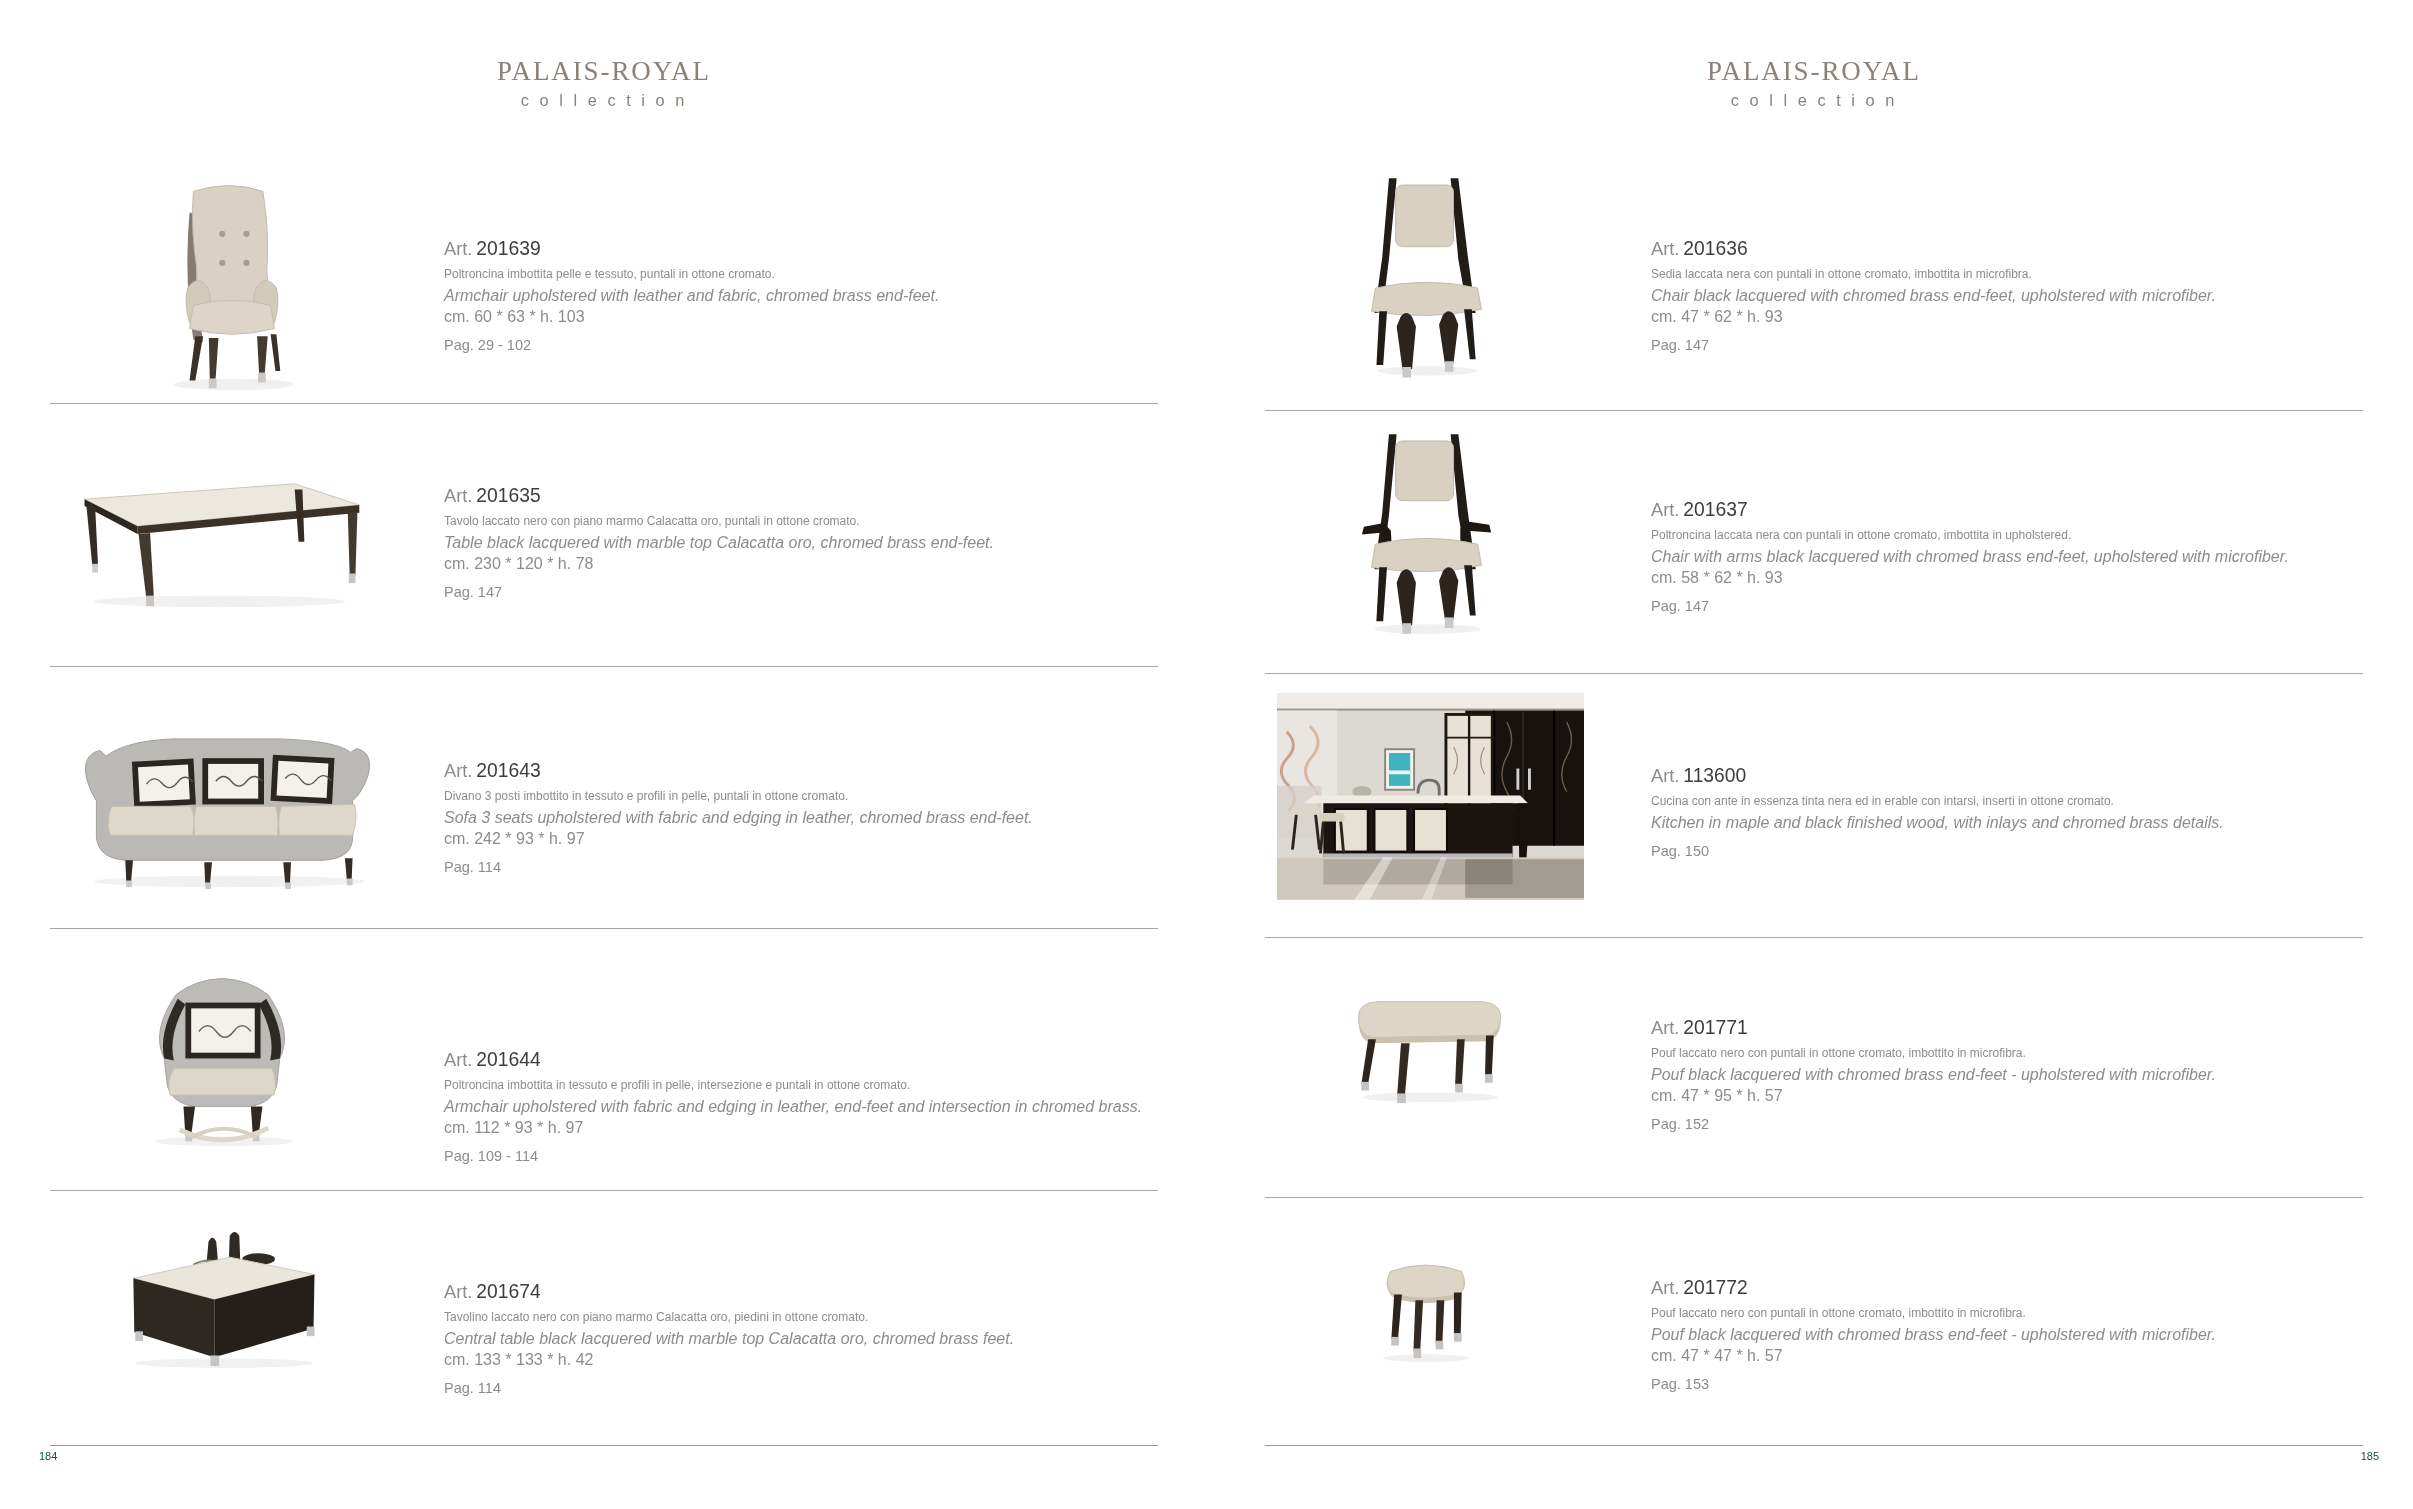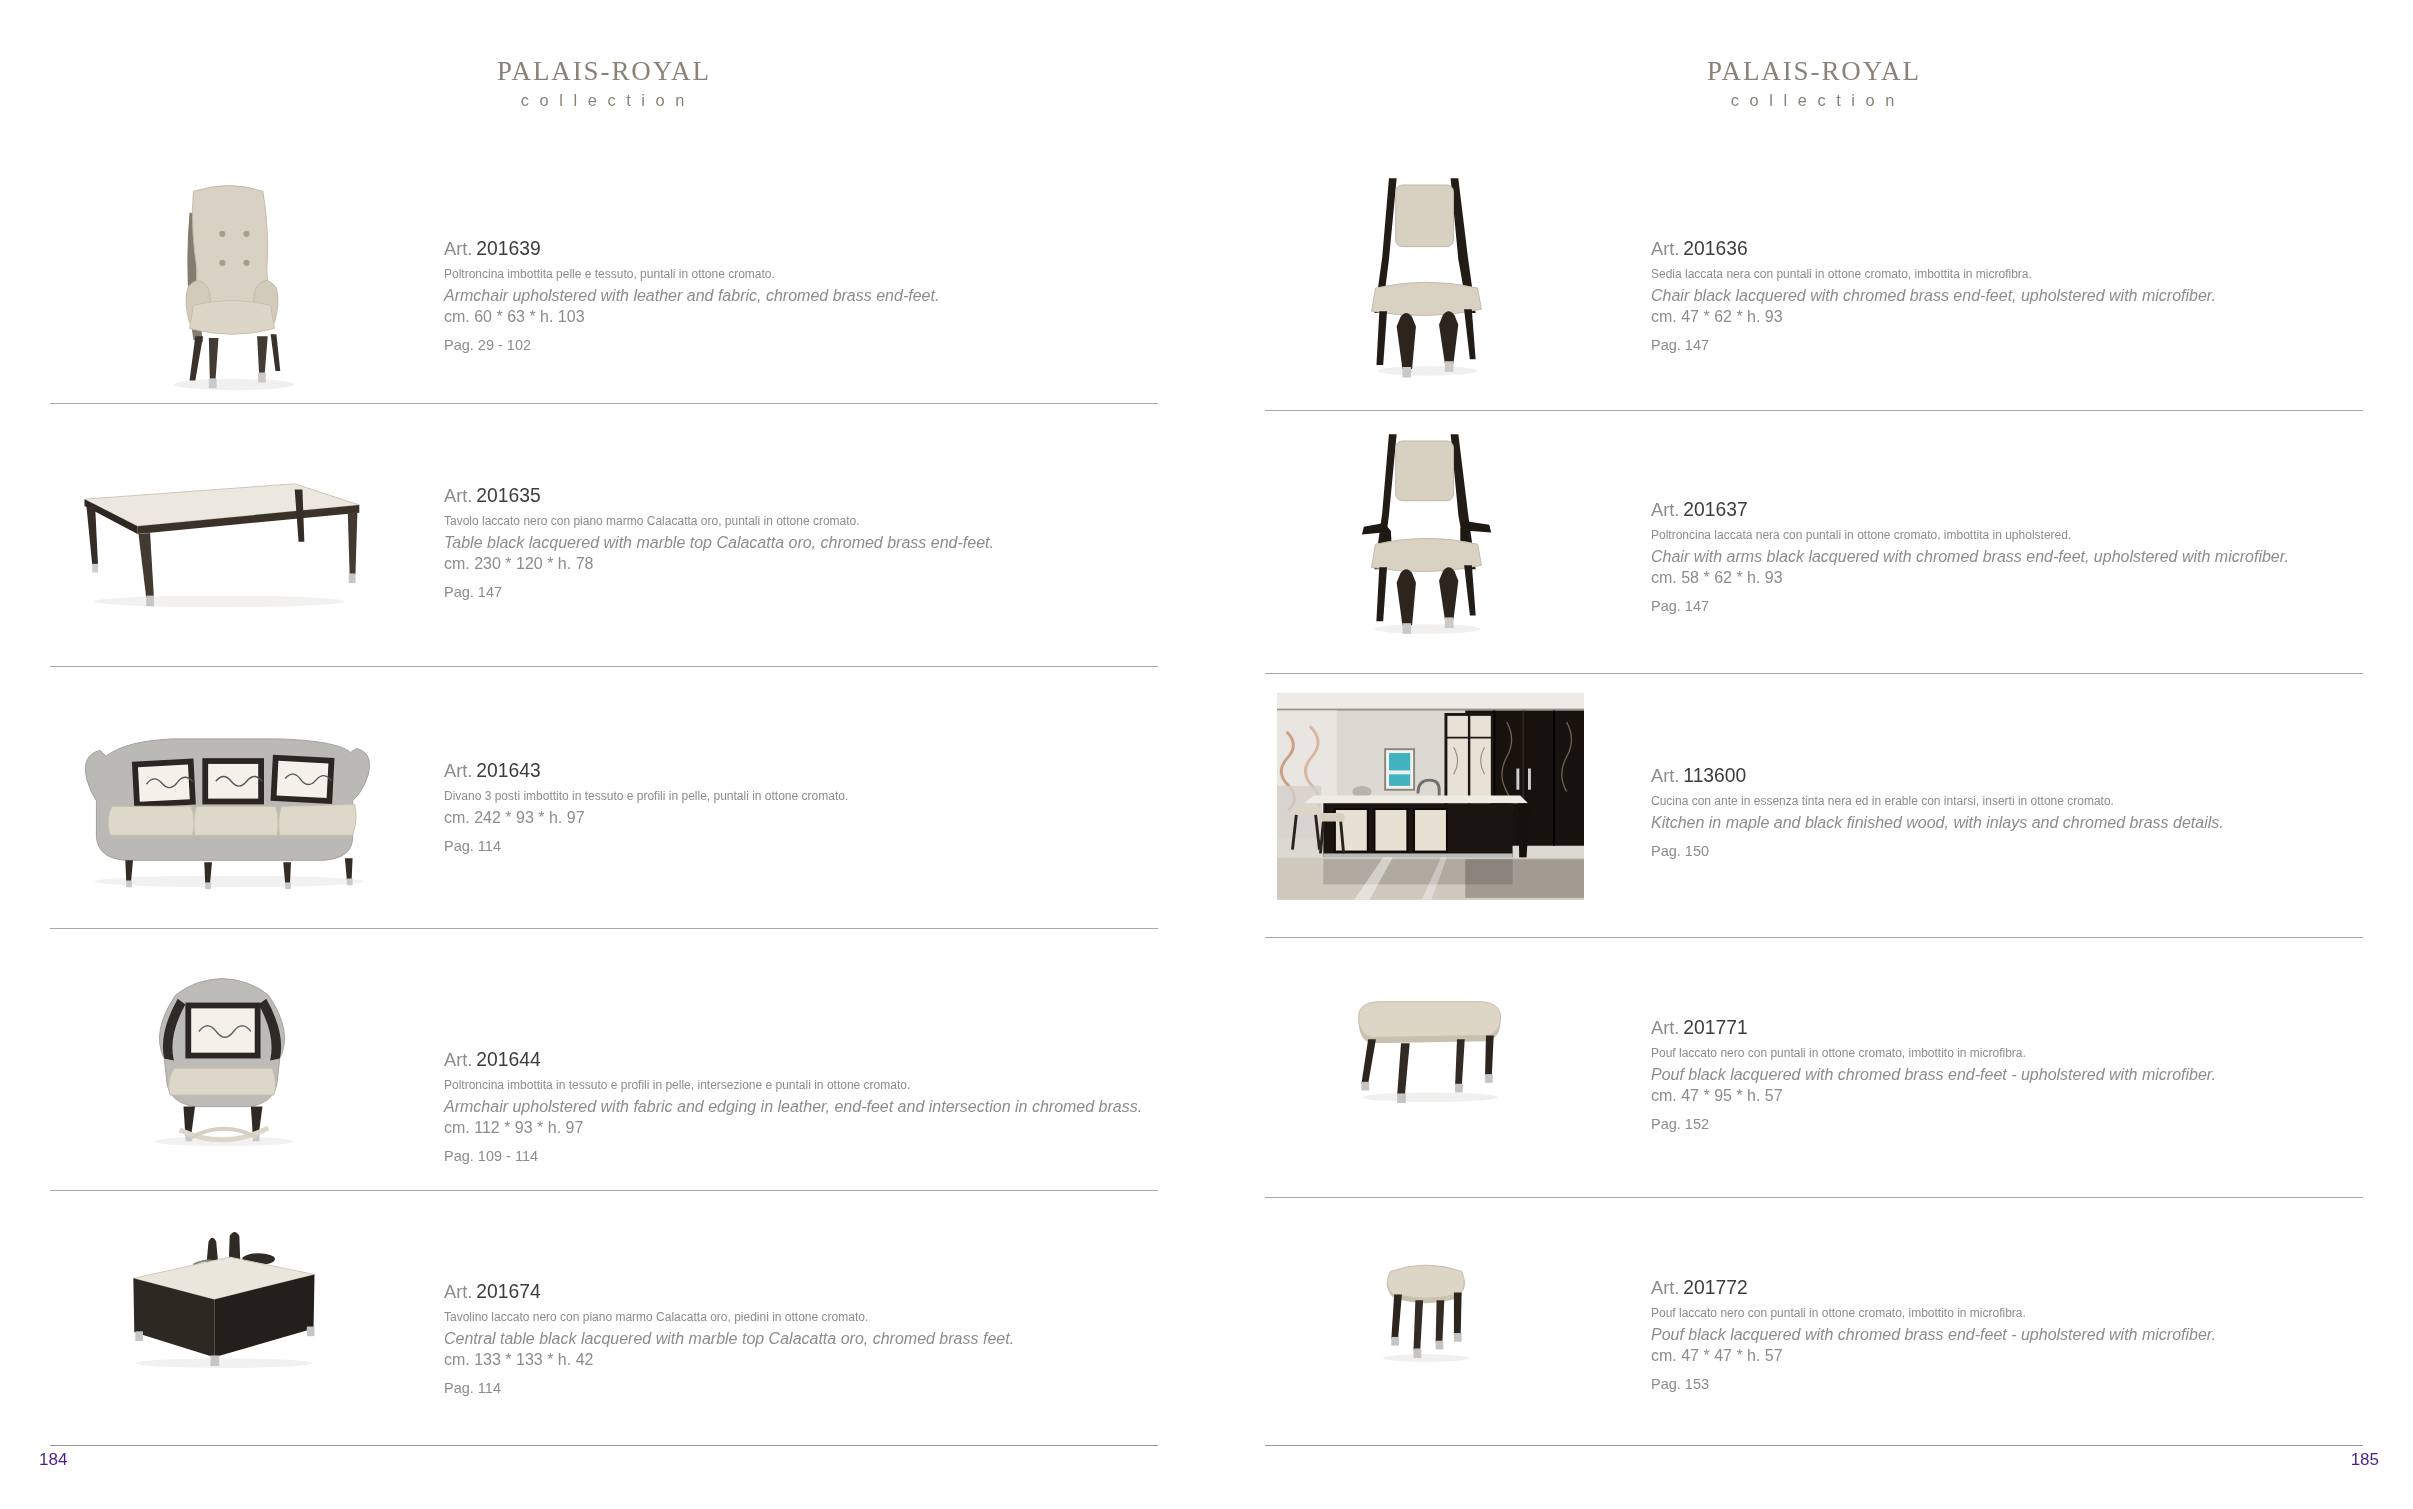--- a/index.html
+++ b/index.html
@@ -22,21 +22,21 @@
   .art-number { font-size:19.3px; color:#3d3d3d; margin-left:3.9px; }
   .desc-it { font-size:12px; color:#8c8c8c; line-height:21px; }
   .desc-en { font-size:16px; color:#8c8c8c; line-height:21px; font-style:italic; }
   .dims    { font-size:16px; color:#8c8c8c; line-height:21px; }
   .dims:empty { display:none; }
   .page-ref { font-size:14.5px; color:#8c8c8c; margin-top:10.6px; }
 
   .divider { position:absolute; left:0; right:0; height:1px; background:#aaa6a1; }
   .bottom-rule { position:absolute; left:0; right:0; height:1px; background:#9b9792; }
 
-  .page-number { position:absolute; top:1450px; font-size:17px; color:#4c1d95; }
+  .page-number { position:absolute; top:1450px; font-size:11px; color:#14532d; }
   #pn-left  { left:39px; }
   #pn-right { right:35px; text-align:right; }
 </style>
 </head>
 <body>
 
 <div class="page" id="page-left">
 
   <div class="brand">
     <div class="brand-title">PALAIS-ROYAL</div>
@@ -160,20 +160,21 @@
     <div class="art-line"><span>Art.</span><span class="art-number">201635</span></div>
     <div class="desc-it">Tavolo laccato nero con piano marmo Calacatta oro, puntali in ottone cromato.</div>
     <div class="desc-en">Table black lacquered with marble top Calacatta oro, chromed brass end-feet.</div>
     <div class="dims">cm. 230 * 120 * h. 78</div>
     <div class="page-ref">Pag. 147</div>
   </div>
 
   <div class="txt-cell" style="left:394px; top:760px;">
     <div class="art-line"><span>Art.</span><span class="art-number">201643</span></div>
     <div class="desc-it">Divano 3 posti imbottito in tessuto e profili in pelle, puntali in ottone cromato.</div>
+    <div class="desc-en">Sofa 3 seats upholstered with fabric and edging in leather, chromed brass end-feet.</div>
     <div class="dims">cm. 242 * 93 * h. 97</div>
     <div class="page-ref">Pag. 114</div>
   </div>
 
   <div class="txt-cell" style="left:394px; top:1017px;margin-top:32px;">
     <div class="art-line"><span>Art.</span><span class="art-number">201644</span></div>
     <div class="desc-it">Poltroncina imbottita in tessuto e profili in pelle, intersezione e puntali in ottone cromato.</div>
     <div class="desc-en">Armchair upholstered with fabric and edging in leather, end-feet and intersection in chromed brass.</div>
     <div class="dims">cm. 112 * 93 * h. 97</div>
     <div class="page-ref">Pag. 109 - 114</div>

